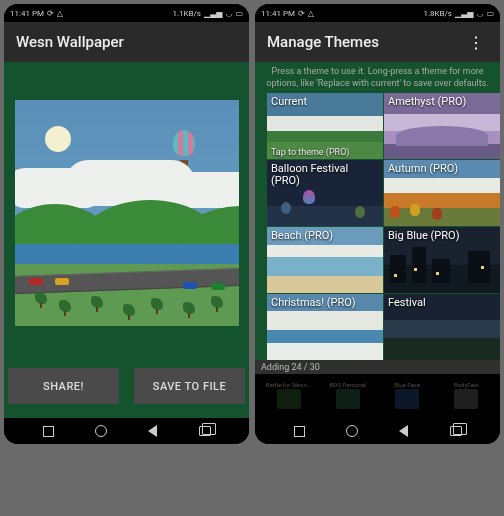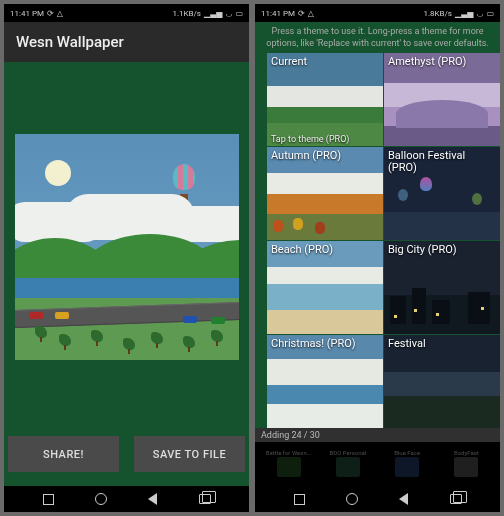--- a/index.html
+++ b/index.html
@@ -8,23 +8,23 @@
     font-family: Roboto, Arial, sans-serif;
     width: 504px;
     height: 516px;
     display: flex;
     gap: 6px;
     padding: 4px;
     overflow: hidden;
   }
   .phone {
     width: 246px;
-    height: 508px;
+    height: 440px;
     background: #000;
-    border-radius: 1px;
+    border-radius: 14px;
     display: flex;
     flex-direction: column;
     overflow: hidden;
     position: relative;
   }
   .status-bar {
     height: 18px;
     color: #ccc;
     font-size: 8px;
     display: flex;
@@ -278,68 +278,72 @@
       <span>⟳</span>
       <span>△</span>
     </div>
     <div class="status-right">
       <span>1.8KB/s</span>
       <span>▁▃▅</span>
       <span>◡</span>
       <span>▭</span>
     </div>
   </div>
+  <div class="app-bar">
+    <span>Manage Themes</span>
+    <span class="overflow-icon">⋮</span>
+  </div>
   <div class="app-content">
     <div class="instructions">Press a theme to use it. Long-press a theme for more options, like 'Replace with current' to save over defaults.</div>
     <div class="theme-grid">
 
       <div class="theme-tile">
         <div class="tile-bg" style="background:linear-gradient(#4a7a9a 0 35%,#e4e6e2 35% 58%,#3a7a3a 58% 75%,#4d8844 75%)"></div>
         <div class="theme-label">Current</div>
         <div class="theme-sublabel">Tap to theme (PRO)</div>
       </div>
 
       <div class="theme-tile">
         <div class="tile-bg" style="background:linear-gradient(#7a6a98 0 32%,#c8b8d8 32% 58%,#a890c0 58% 78%,#6a5a88 78%)"></div>
         <div style="position:absolute;top:50%;left:10%;right:10%;height:30%;background:#8a78aa;border-radius:50% 50% 0 0"></div>
         <div class="theme-label">Amethyst (PRO)</div>
+      </div>
+
+      <div class="theme-tile">
+        <div class="tile-bg" style="background:linear-gradient(#1a2438 0 70%,#243248 70%)"></div>
+        <div style="position:absolute;top:30px;left:36px;width:12px;height:14px;background:linear-gradient(#b050a0,#5080c0);border-radius:50% 50% 40% 40%"></div>
+        <div style="position:absolute;top:42px;left:14px;width:10px;height:12px;background:#406080;border-radius:50%"></div>
+        <div style="position:absolute;top:46px;right:18px;width:10px;height:12px;background:#507040;border-radius:50%"></div>
+        <div class="theme-label" style="white-space:normal;width:90px">Balloon Festival (PRO)</div>
       </div>
 
       <div class="theme-tile">
         <div class="tile-bg" style="background:linear-gradient(#5a8ab0 0 28%,#e8eae4 28% 50%,#c87a2a 50% 72%,#6a7a3a 72%)"></div>
         <div style="position:absolute;bottom:8px;left:6px;width:10px;height:12px;background:#c0501a;border-radius:40%"></div>
         <div style="position:absolute;bottom:10px;left:26px;width:10px;height:12px;background:#d0a020;border-radius:40%"></div>
         <div style="position:absolute;bottom:6px;left:48px;width:10px;height:12px;background:#a0401a;border-radius:40%"></div>
         <div class="theme-label">Autumn (PRO)</div>
-      </div>
-
-      <div class="theme-tile">
-        <div class="tile-bg" style="background:linear-gradient(#1a2438 0 70%,#243248 70%)"></div>
-        <div style="position:absolute;top:30px;left:36px;width:12px;height:14px;background:linear-gradient(#b050a0,#5080c0);border-radius:50% 50% 40% 40%"></div>
-        <div style="position:absolute;top:42px;left:14px;width:10px;height:12px;background:#406080;border-radius:50%"></div>
-        <div style="position:absolute;top:46px;right:18px;width:10px;height:12px;background:#507040;border-radius:50%"></div>
-        <div class="theme-label" style="white-space:normal;width:90px">Balloon Festival (PRO)</div>
       </div>
 
       <div class="theme-tile">
         <div class="tile-bg" style="background:linear-gradient(#6a9abc 0 28%,#e8eae4 28% 46%,#7ab0c8 46% 74%,#d8c89a 74%)"></div>
         <div class="theme-label">Beach (PRO)</div>
       </div>
 
       <div class="theme-tile">
         <div class="tile-bg" style="background:linear-gradient(#1a2230 0 58%,#101820 58%)"></div>
         <div style="position:absolute;bottom:10px;left:6px;width:16px;height:28px;background:#0a0f16"></div>
         <div style="position:absolute;bottom:10px;left:28px;width:14px;height:36px;background:#0a0f16"></div>
         <div style="position:absolute;bottom:10px;left:48px;width:18px;height:24px;background:#0a0f16"></div>
         <div style="position:absolute;bottom:10px;right:10px;width:22px;height:32px;background:#0a0f16"></div>
         <div style="position:absolute;bottom:16px;left:10px;width:3px;height:3px;background:#e8d070"></div>
         <div style="position:absolute;bottom:22px;left:30px;width:3px;height:3px;background:#e8d070"></div>
         <div style="position:absolute;bottom:18px;left:52px;width:3px;height:3px;background:#e8d070"></div>
         <div style="position:absolute;bottom:24px;right:16px;width:3px;height:3px;background:#e8d070"></div>
-        <div class="theme-label">Big City (PRO)</div>
+        <div class="theme-label">Big Blue (PRO)</div>
       </div>
 
       <div class="theme-tile">
         <div class="tile-bg" style="background:linear-gradient(#5888ac 0 26%,#e6e8e2 26% 54%,#4a88b0 54% 74%,#e8ece6 74%)"></div>
         <div class="theme-label">Christmas! (PRO)</div>
       </div>
 
       <div class="theme-tile">
         <div class="tile-bg" style="background:linear-gradient(#182230 0 40%,#2a3a4a 40% 66%,#1a2a20 66%)"></div>
         <div class="theme-label">Festival</div>

